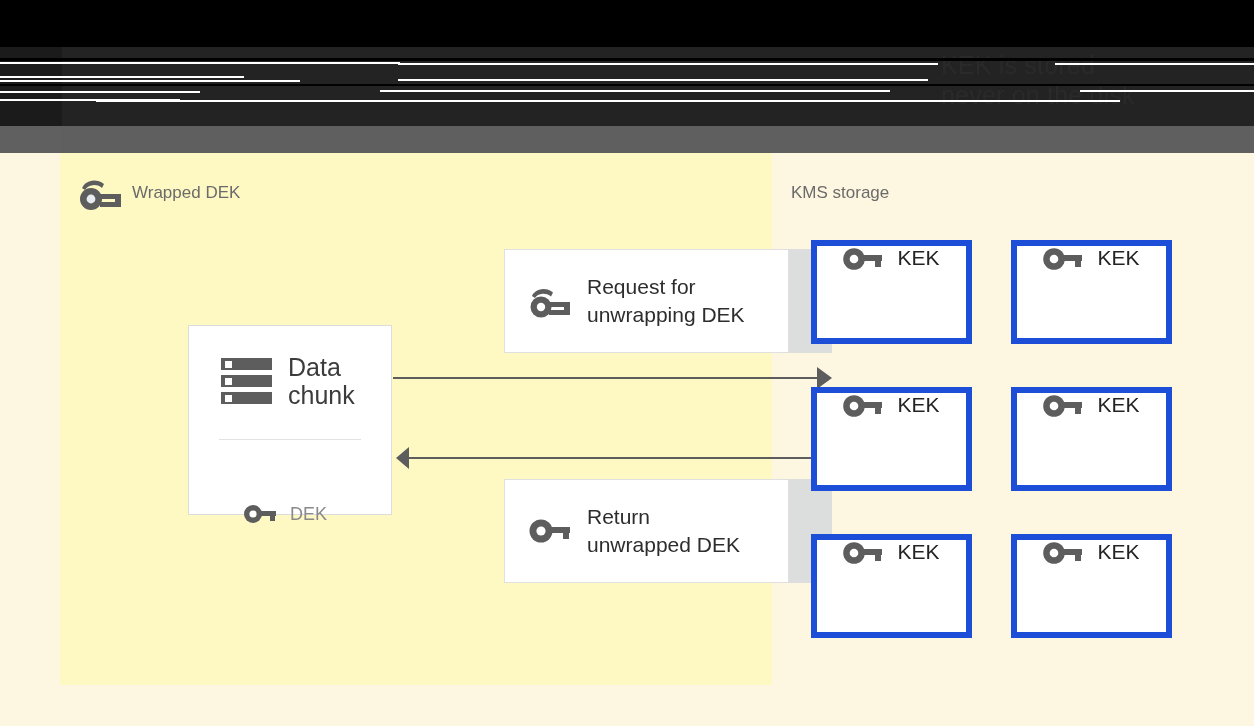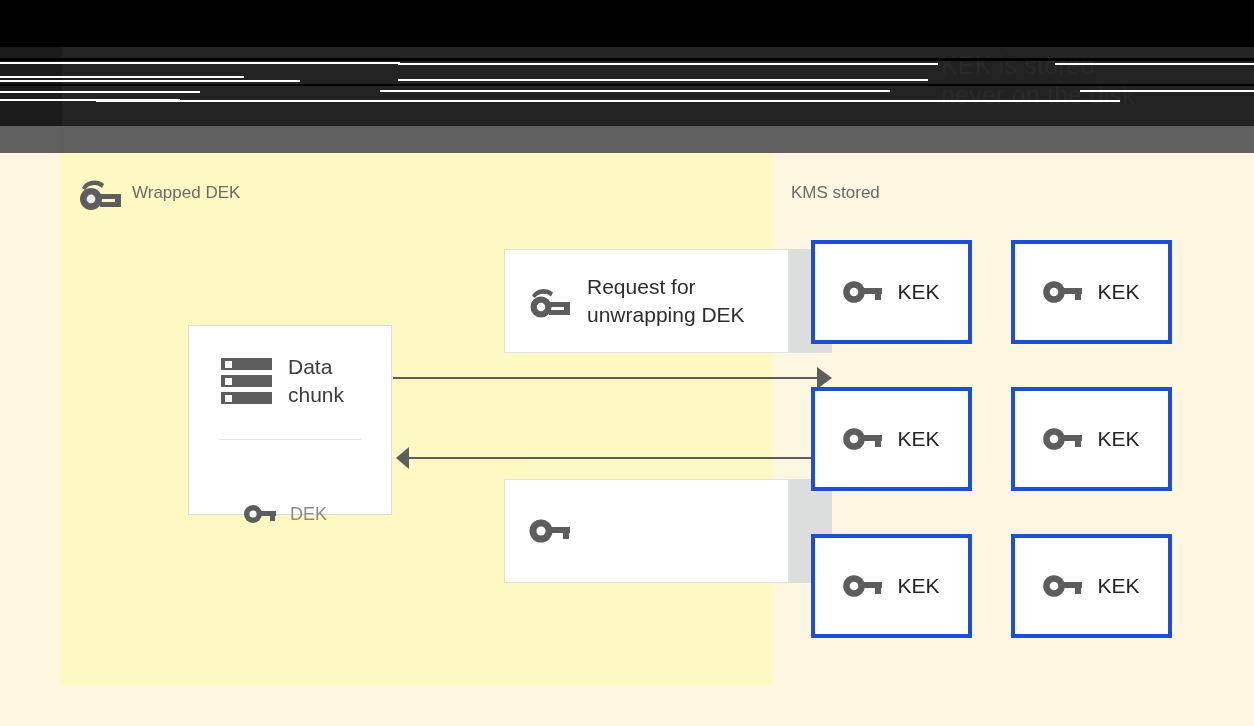--- a/index.html
+++ b/index.html
@@ -131,21 +131,21 @@
     box-sizing: border-box;
   }
   #data-chunk-row {
     position: absolute;
     left: 30px; top: 27px;
     display: flex;
     align-items: center;
     gap: 14px;
   }
   #data-chunk-label {
-    font-size: 21px;
+    font-size: 25px;
     line-height: 28px;
     color: #3c3c3c;
     white-space: pre-line;
   }
   #data-chunk-divider {
     position: absolute;
     left: 30px; top: 113px;
     width: 142px;
     height: 1px;
     background: #e3e3e3;
@@ -228,24 +228,23 @@
     left: 811px; top: 87px;
     width: 361px;
     display: grid;
     grid-template-columns: 161px 161px;
     grid-template-rows: 104px 104px 104px;
     column-gap: 39px;
     row-gap: 43px;
   }
   .kek-card {
     background: #ffffff;
-    border: 4px solid #1d4ed8;
+    border: 6px solid #1d4ed8;
     box-sizing: border-box;
     display: flex;
-    align-items: center;
     justify-content: center;
     gap: 14px;
   }
   .kek-label {
     font-size: 21px;
     color: #232323;
   }
 
   .key-ico { display: block; }
 </style>
@@ -349,24 +348,26 @@
     <div class="msg-tail" id="msg-return-tail"></div>
     <div class="msg-card" id="msg-return">
       <span>
         <svg class="key-ico" width="42" height="28" viewBox="0 0 42 28">
           <circle cx="12" cy="14" r="11.5" fill="#5d5d5d"></circle>
           <circle cx="12" cy="14" r="4.6" fill="#ffffff"></circle>
           <rect x="21" y="10" width="20" height="6" fill="#5d5d5d"></rect>
           <rect x="34" y="14" width="6" height="8" fill="#5d5d5d"></rect>
         </svg>
       </span>
+      <span class="msg-label">Return
+unwrapped DEK</span>
     </div>
   </div>
 
-  <div id="kms-title">KMS stored</div>
+  <div id="kms-title">KMS storage</div>
 
   <div id="kek-grid">
 
     <div class="kek-card">
       <span>
         <svg class="key-ico" width="40" height="26" viewBox="0 0 40 26">
           <circle cx="11" cy="13" r="10.8" fill="#5d5d5d"></circle>
           <circle cx="11" cy="13" r="4.3" fill="#ffffff"></circle>
           <rect x="19" y="9" width="20" height="6" fill="#5d5d5d"></rect>
           <rect x="32" y="13" width="6" height="8" fill="#5d5d5d"></rect>

